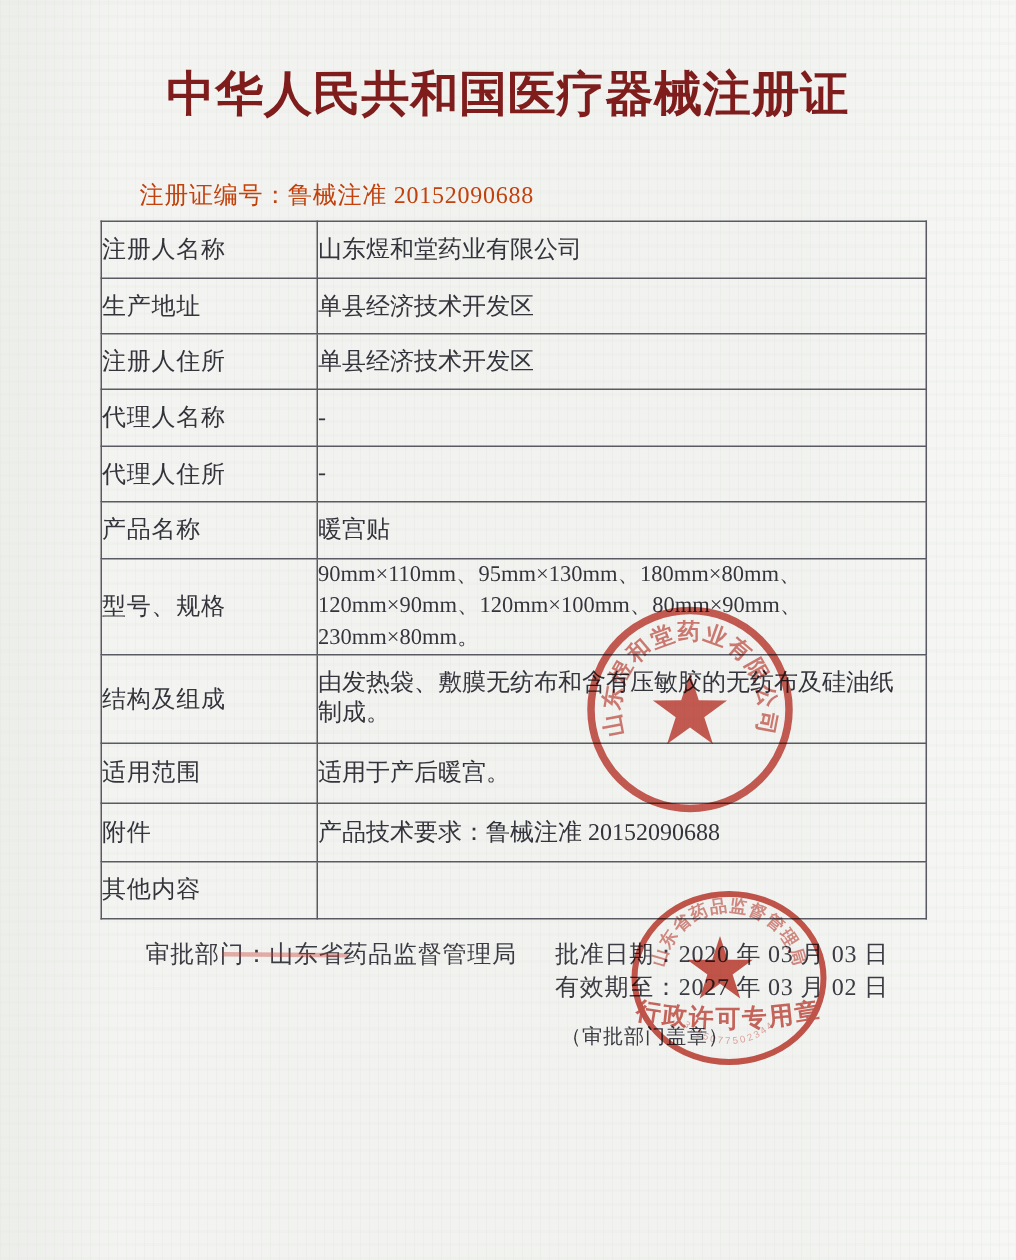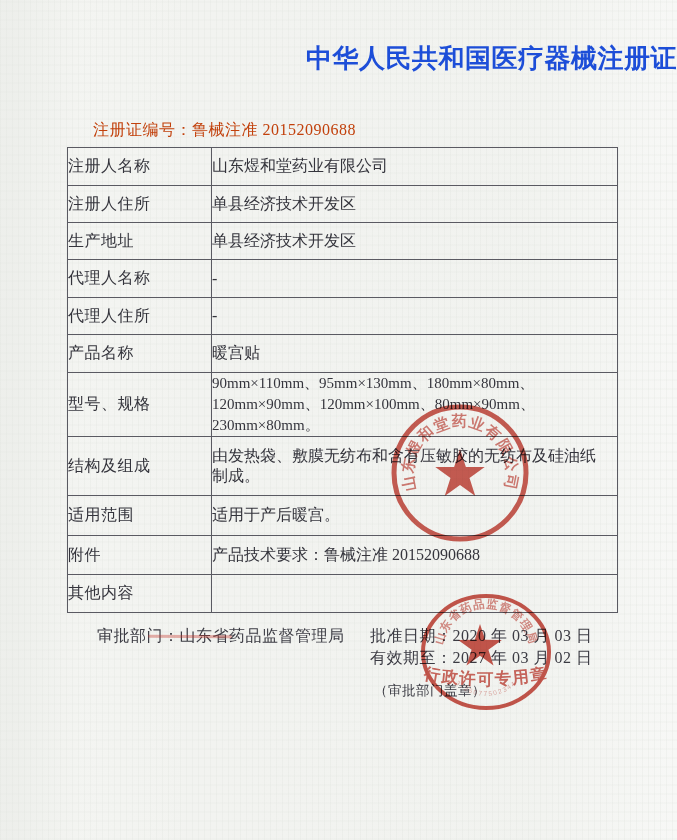--- a/index.html
+++ b/index.html
@@ -11,21 +11,21 @@
   }
   .texture{
     position:absolute;inset:0;pointer-events:none;
     background:
       repeating-linear-gradient(90deg, rgba(222,226,220,.28) 0 1px, rgba(255,255,255,0) 1px 6px),
       repeating-linear-gradient(0deg, rgba(226,229,224,.18) 0 2px, rgba(255,255,255,0) 2px 9px),
       linear-gradient(90deg, rgba(233,235,231,.5) 0 2%, rgba(248,249,246,.25) 12%, rgba(255,255,255,0) 30%, rgba(240,242,238,.3) 78%, rgba(255,255,255,.4) 100%);
   }
   .title{
     position:absolute;left:0;right:0;top:41px;margin:0;
-    text-align:right;font-size:26px;font-weight:700;letter-spacing:.5px;color:#1d4ed8;
+    text-align:center;font-size:32px;font-weight:700;letter-spacing:.5px;color:#7f1d1d;
   }
   .regline{
     position:absolute;left:93px;top:120px;
     font-size:16px;font-weight:400;color:#c2410c;letter-spacing:.5px;
   }
   table.cert-table{
     position:absolute;left:67px;top:147px;width:551px;
     border-collapse:collapse;table-layout:fixed;
   }
   table.cert-table td{
@@ -64,25 +64,25 @@
 
   <div class="regline"><span>注册证编号：</span><span>鲁械注准 20152090688</span></div>
 
   <table class="cert-table">
     <tbody>
       <tr class="h38">
         <td class="lab">注册人名称</td>
         <td class="val">山东煜和堂药业有限公司</td>
       </tr>
       <tr class="h37">
-        <td class="lab">注册人住所</td>
+        <td class="lab">生产地址</td>
         <td class="val">单县经济技术开发区</td>
       </tr>
       <tr class="h37">
-        <td class="lab">生产地址</td>
+        <td class="lab">注册人住所</td>
         <td class="val">单县经济技术开发区</td>
       </tr>
       <tr class="h38">
         <td class="lab">代理人名称</td>
         <td class="val">-</td>
       </tr>
       <tr class="h37">
         <td class="lab">代理人住所</td>
         <td class="val">-</td>
       </tr>

